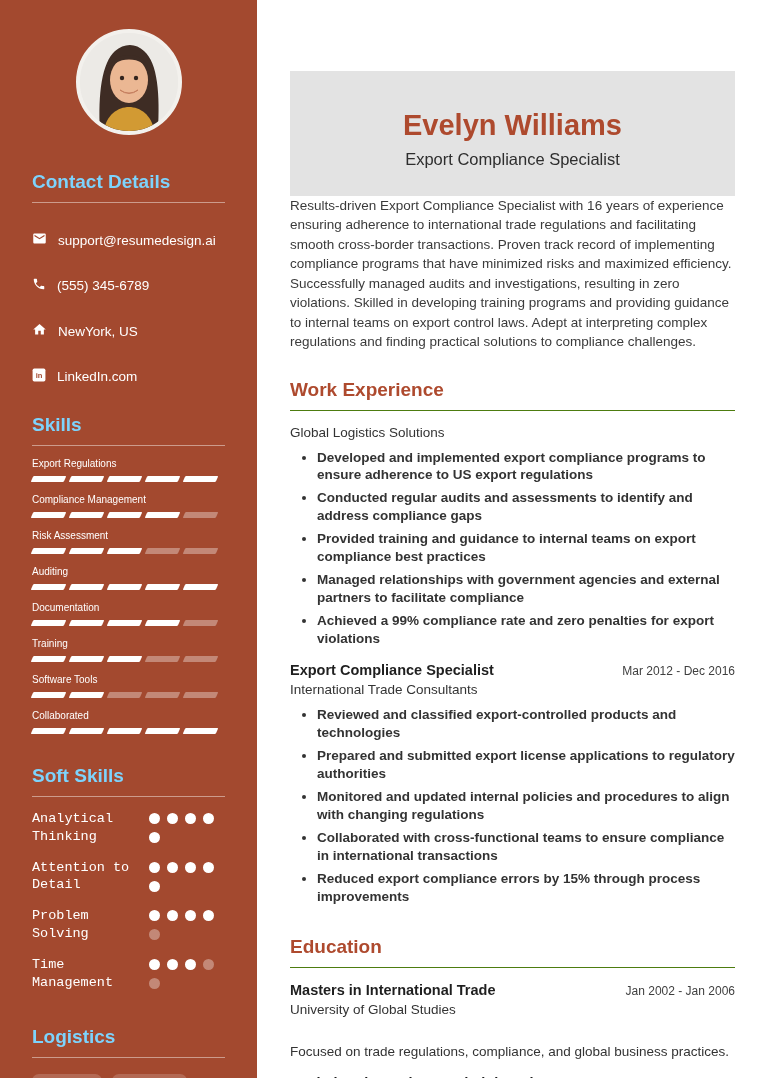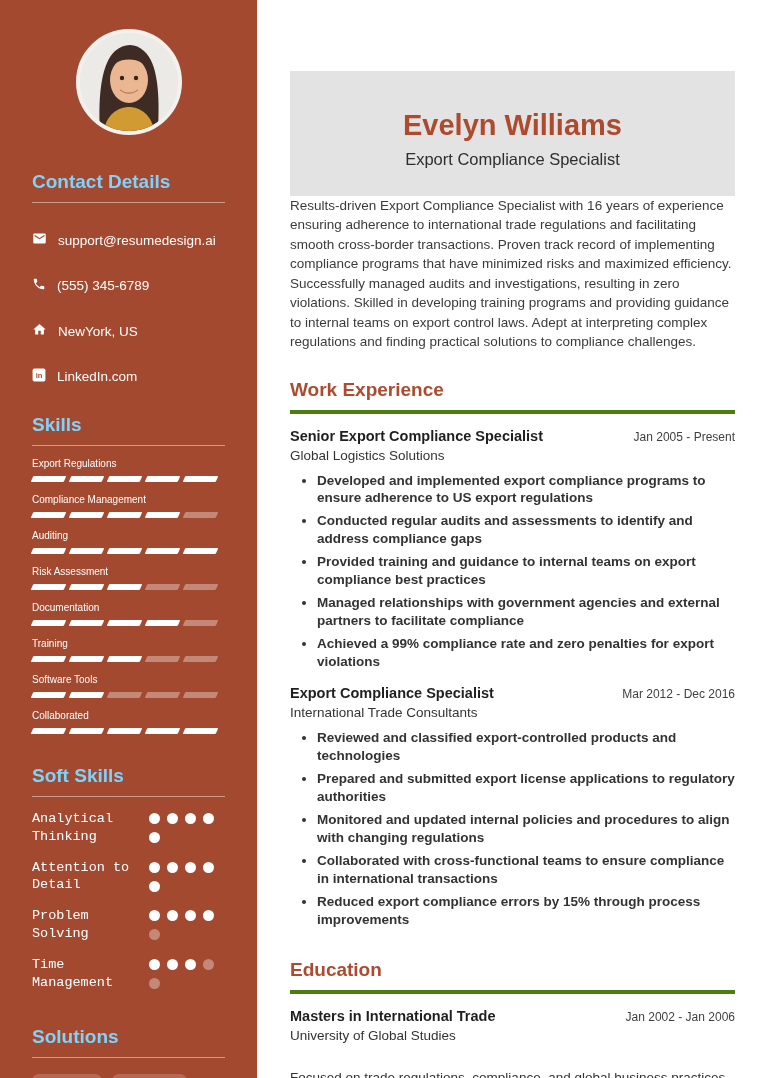--- a/index.html
+++ b/index.html
@@ -48,21 +48,21 @@
   .pills { display: flex; gap: 10px; margin-top: 16px; }
   .pill { background: rgba(255,255,255,.18); color: #fff; font-size: 13.5px; padding: 7px 13px; border-radius: 7px; }
   
   .main { margin-left: 257px; padding: 33px 33px 0 33px; }
   .namebox { background: #E3E3E3; text-align: center; padding: 38px 10px 27px; margin-top: 38px; }
   .namebox h1 { font-size: 29px; font-weight: bold; color: var(--accent, #AE4A2E); }
   .namebox .subtitle { font-size: 16.5px; color: #2E2E2E; margin-top: 8px; }
   .summary { font-size: 13.5px; line-height: 1.44; color: #3B3B3B; }
   .sec-title {
     color: var(--accent, #AE4A2E); font-size: 19px; font-weight: bold;
-    margin-top: 27px; padding-bottom: 9px; border-bottom: 4px solid #4d7c0f;
+    margin-top: 27px; padding-bottom: 9px; border-bottom: 1px solid #4d7c0f;
   }
   .edu-title { margin-top: 30px; }
   .job, .edu { margin-top: 14px; }
   .row-head { display: flex; justify-content: space-between; align-items: baseline; }
   .row-head h3 { font-size: 14.5px; font-weight: bold; color: #1F1F1F; }
   .date { font-size: 12px; color: #3F3F3F; white-space: nowrap; }
   .org { font-size: 13.5px; color: #333; margin-top: 4px; }
   .bullets { margin-top: 9px; padding-left: 27px; }
   .bullets li { font-size: 13.5px; color: #333; line-height: 1.33; margin-bottom: 5px; font-weight: bold; }
   .edu-desc { font-size: 13.5px; color: #333; margin-top: 26px; line-height: 1.35; }
@@ -134,37 +134,37 @@
           <div class="skill-label">Compliance Management</div>
           <div class="bar">
             <span class="seg"></span>
             <span class="seg"></span>
             <span class="seg"></span>
             <span class="seg"></span>
             <span class="seg empty"></span>
           </div>
         </div>
         <div class="skill">
+          <div class="skill-label">Risk Assessment</div>
+          <div class="bar">
+            <span class="seg"></span>
+            <span class="seg"></span>
+            <span class="seg"></span>
+            <span class="seg empty"></span>
+            <span class="seg empty"></span>
+          </div>
+        </div>
+        <div class="skill">
           <div class="skill-label">Auditing</div>
           <div class="bar">
             <span class="seg"></span>
             <span class="seg"></span>
             <span class="seg"></span>
             <span class="seg"></span>
             <span class="seg"></span>
-          </div>
-        </div>
-        <div class="skill">
-          <div class="skill-label">Risk Assessment</div>
-          <div class="bar">
-            <span class="seg"></span>
-            <span class="seg"></span>
-            <span class="seg"></span>
-            <span class="seg empty"></span>
-            <span class="seg empty"></span>
           </div>
         </div>
         <div class="skill">
           <div class="skill-label">Documentation</div>
           <div class="bar">
             <span class="seg"></span>
             <span class="seg"></span>
             <span class="seg"></span>
             <span class="seg"></span>
             <span class="seg empty"></span>
@@ -243,44 +243,40 @@
             <span class="dot"></span>
             <span class="dot"></span>
             <span class="dot empty"></span>
             <span class="dot empty"></span>
           </div>
         </div>
       </div>
   </section>
 
   <section class="side-sec lang-sec">
-    <h2>Solutions</h2>
+    <h2>Logistics</h2>
     <div class="pills" id="lang-list">
         <span class="pill">English</span>
         <span class="pill">Spanish</span>
       </div>
   </section>
 </aside>
 
 <main class="main">
   <header class="namebox">
     <h1>Evelyn Williams</h1>
     <div class="subtitle">Export Compliance Specialist</div>
   </header>
 
   <p class="summary">Results-driven Export Compliance Specialist with 16 years of experience ensuring adherence to international trade regulations and facilitating smooth cross-border transactions. Proven track record of implementing compliance programs that have minimized risks and maximized efficiency. Successfully managed audits and investigations, resulting in zero violations. Skilled in developing training programs and providing guidance to internal teams on export control laws. Adept at interpreting complex regulations and finding practical solutions to compliance challenges.</p>
 
   <section>
     <h2 class="sec-title">Work Experience</h2>
     <div id="jobs">
         <article class="job">
-          <div class="row-head">
-            <h3>Senior Export Compliance Specialist</h3>
-            <span class="date">Jan 2005 - Present</span>
-          </div>
           <div class="org">Global Logistics Solutions</div>
           <ul class="bullets">
             <li>Developed and implemented export compliance programs to ensure adherence to US export regulations</li>
             <li>Conducted regular audits and assessments to identify and address compliance gaps</li>
             <li>Provided training and guidance to internal teams on export compliance best practices</li>
             <li>Managed relationships with government agencies and external partners to facilitate compliance</li>
             <li>Achieved a 99% compliance rate and zero penalties for export violations</li>
           </ul>
         </article>
         <article class="job">

